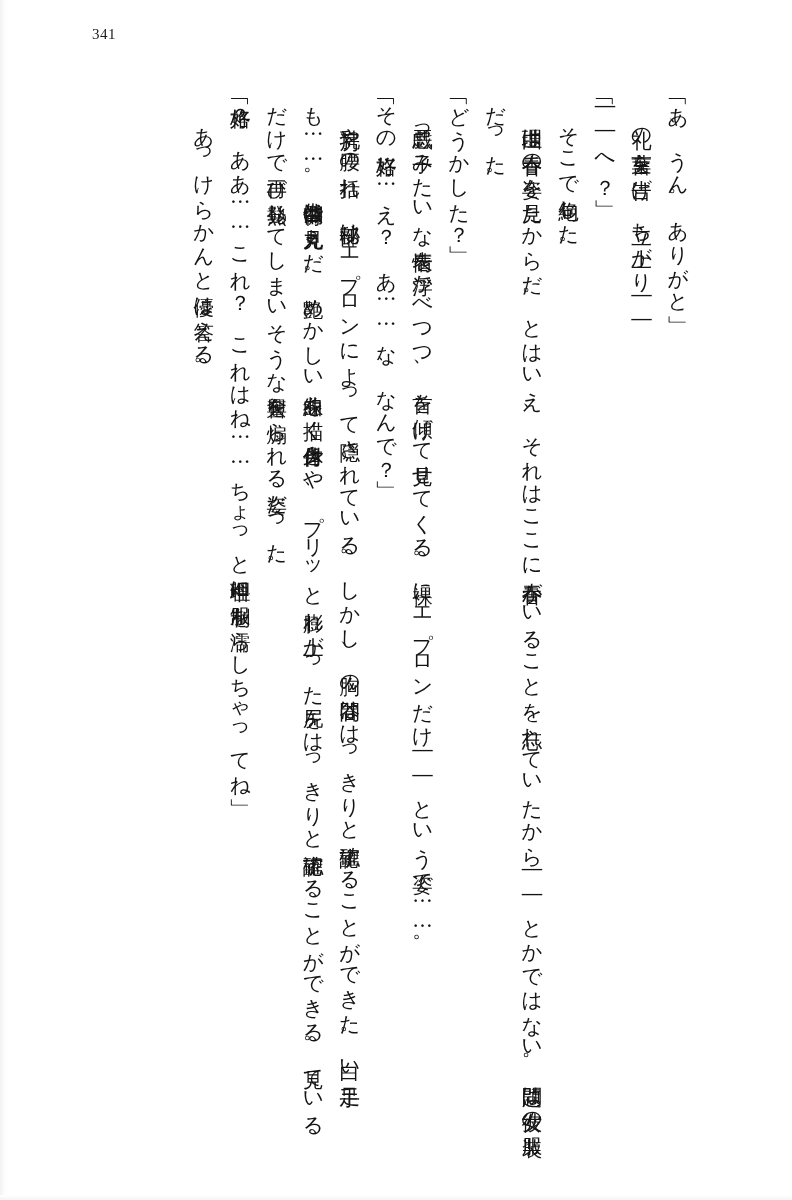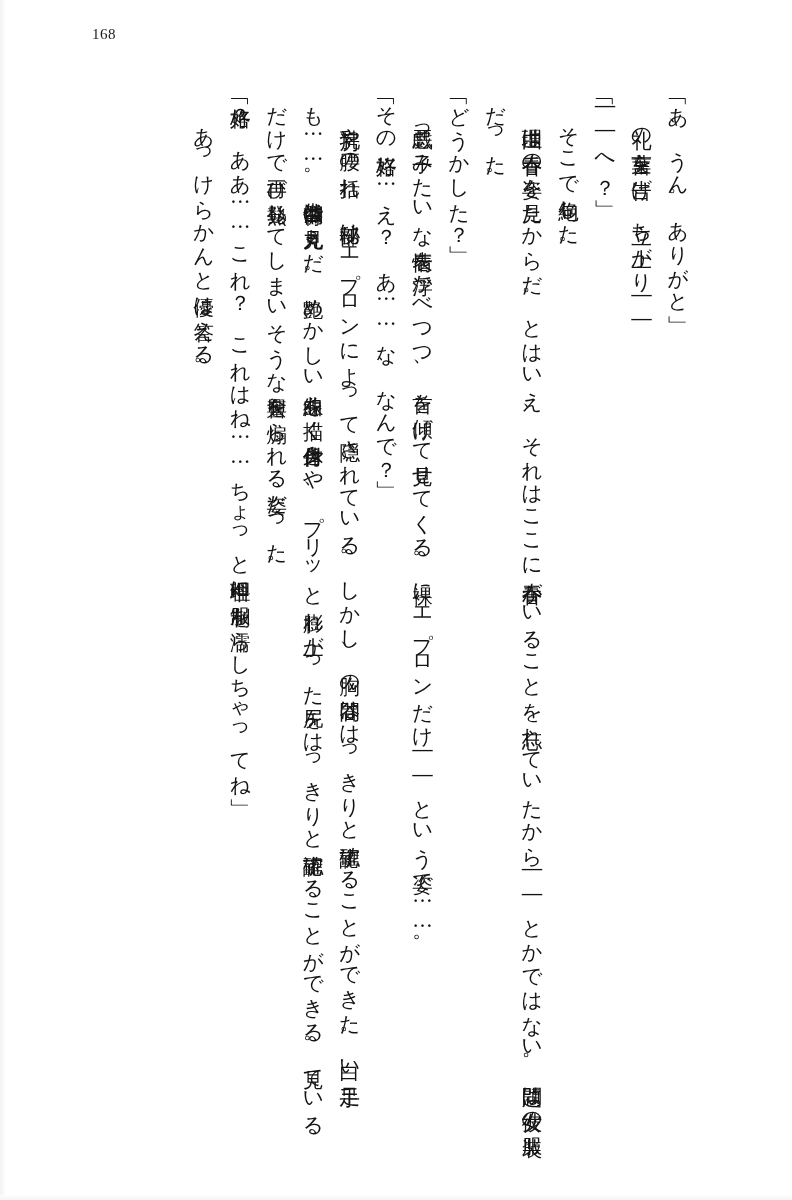--- a/index.html
+++ b/index.html
@@ -81,21 +81,21 @@
   }
 </style>
 </head>
 <body>
 
 <div class="page">
 
   <div class="scan-edge-left"></div>
   <div class="scan-edge-bottom"></div>
 
-  <div class="page-number">168</div>
+  <div class="page-number">341</div>
 
   <div class="text-body">
     <span class="para">「あ、うん。ありがと」</span>
     <span class="para indent">礼の言葉を告げ、立ち上がり――</span>
     <span class="para">「――へ？」</span>
     <span class="para indent">そこで絶句した。</span>
     <span class="para indent">理由は春香の姿を見たからだ。とはいえ、それはここに春香がいることを忘れていたから――とかではない。問題は彼女の服装だった。</span>
     <span class="para">「どうかした？」</span>
     <span class="para indent">悪戯っ子みたいな表情を浮かべつつ、首を傾げて見せてくる。裸にエプロンだけ――という姿で……。</span>
     <span class="para">「その格好……え？　あ……な、なんで？」</span>

